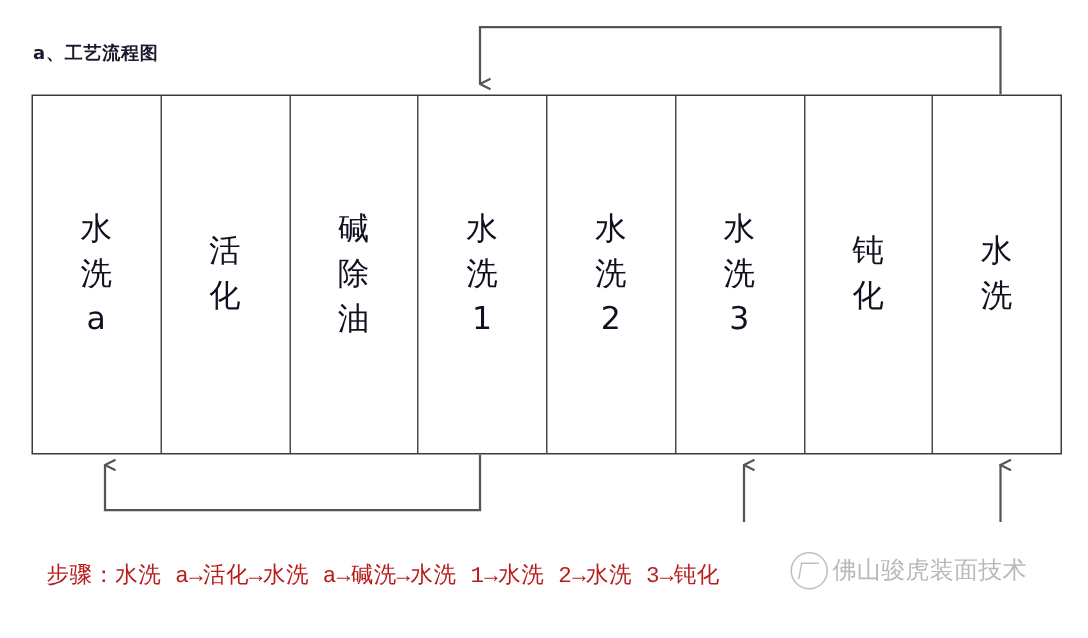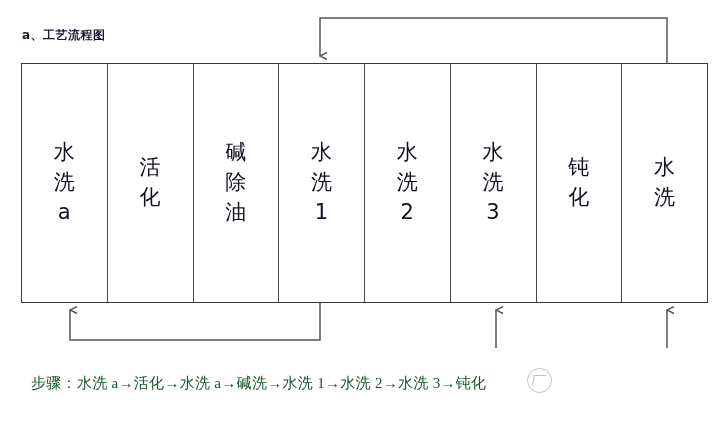--- a/index.html
+++ b/index.html
@@ -76,23 +76,23 @@
     white-space: pre-line;
     letter-spacing: 0.5px;
   }
 
   
   #steps-line {
     position: absolute;
     left: 31px;
     top: 374px;
     font-size: 15px;
-    color: #14532d;
+    color: #b91c1c;
     white-space: nowrap;
-    font-family: Liberation Serif, serif;
+    font-family: Liberation Mono, monospace;
     letter-spacing: 0.3px;
   }
 
   
   #watermark {
     position: absolute;
     left: 527px;
     top: 368px;
     display: flex;
     align-items: center;
@@ -198,15 +198,16 @@
     <div class="tank-cell">
       <div class="tank-label">水
 洗</div>
     </div>
   </div>
 
   <div id="steps-line">步骤：水洗 a→活化→水洗 a→碱洗→水洗 1→水洗 2→水洗 3→钝化</div>
 
   <div id="watermark">
     <div id="watermark-logo"></div>
+    <div id="watermark-text">佛山骏虎装面技术</div>
   </div>
 
 </div>
 
 </body></html>

